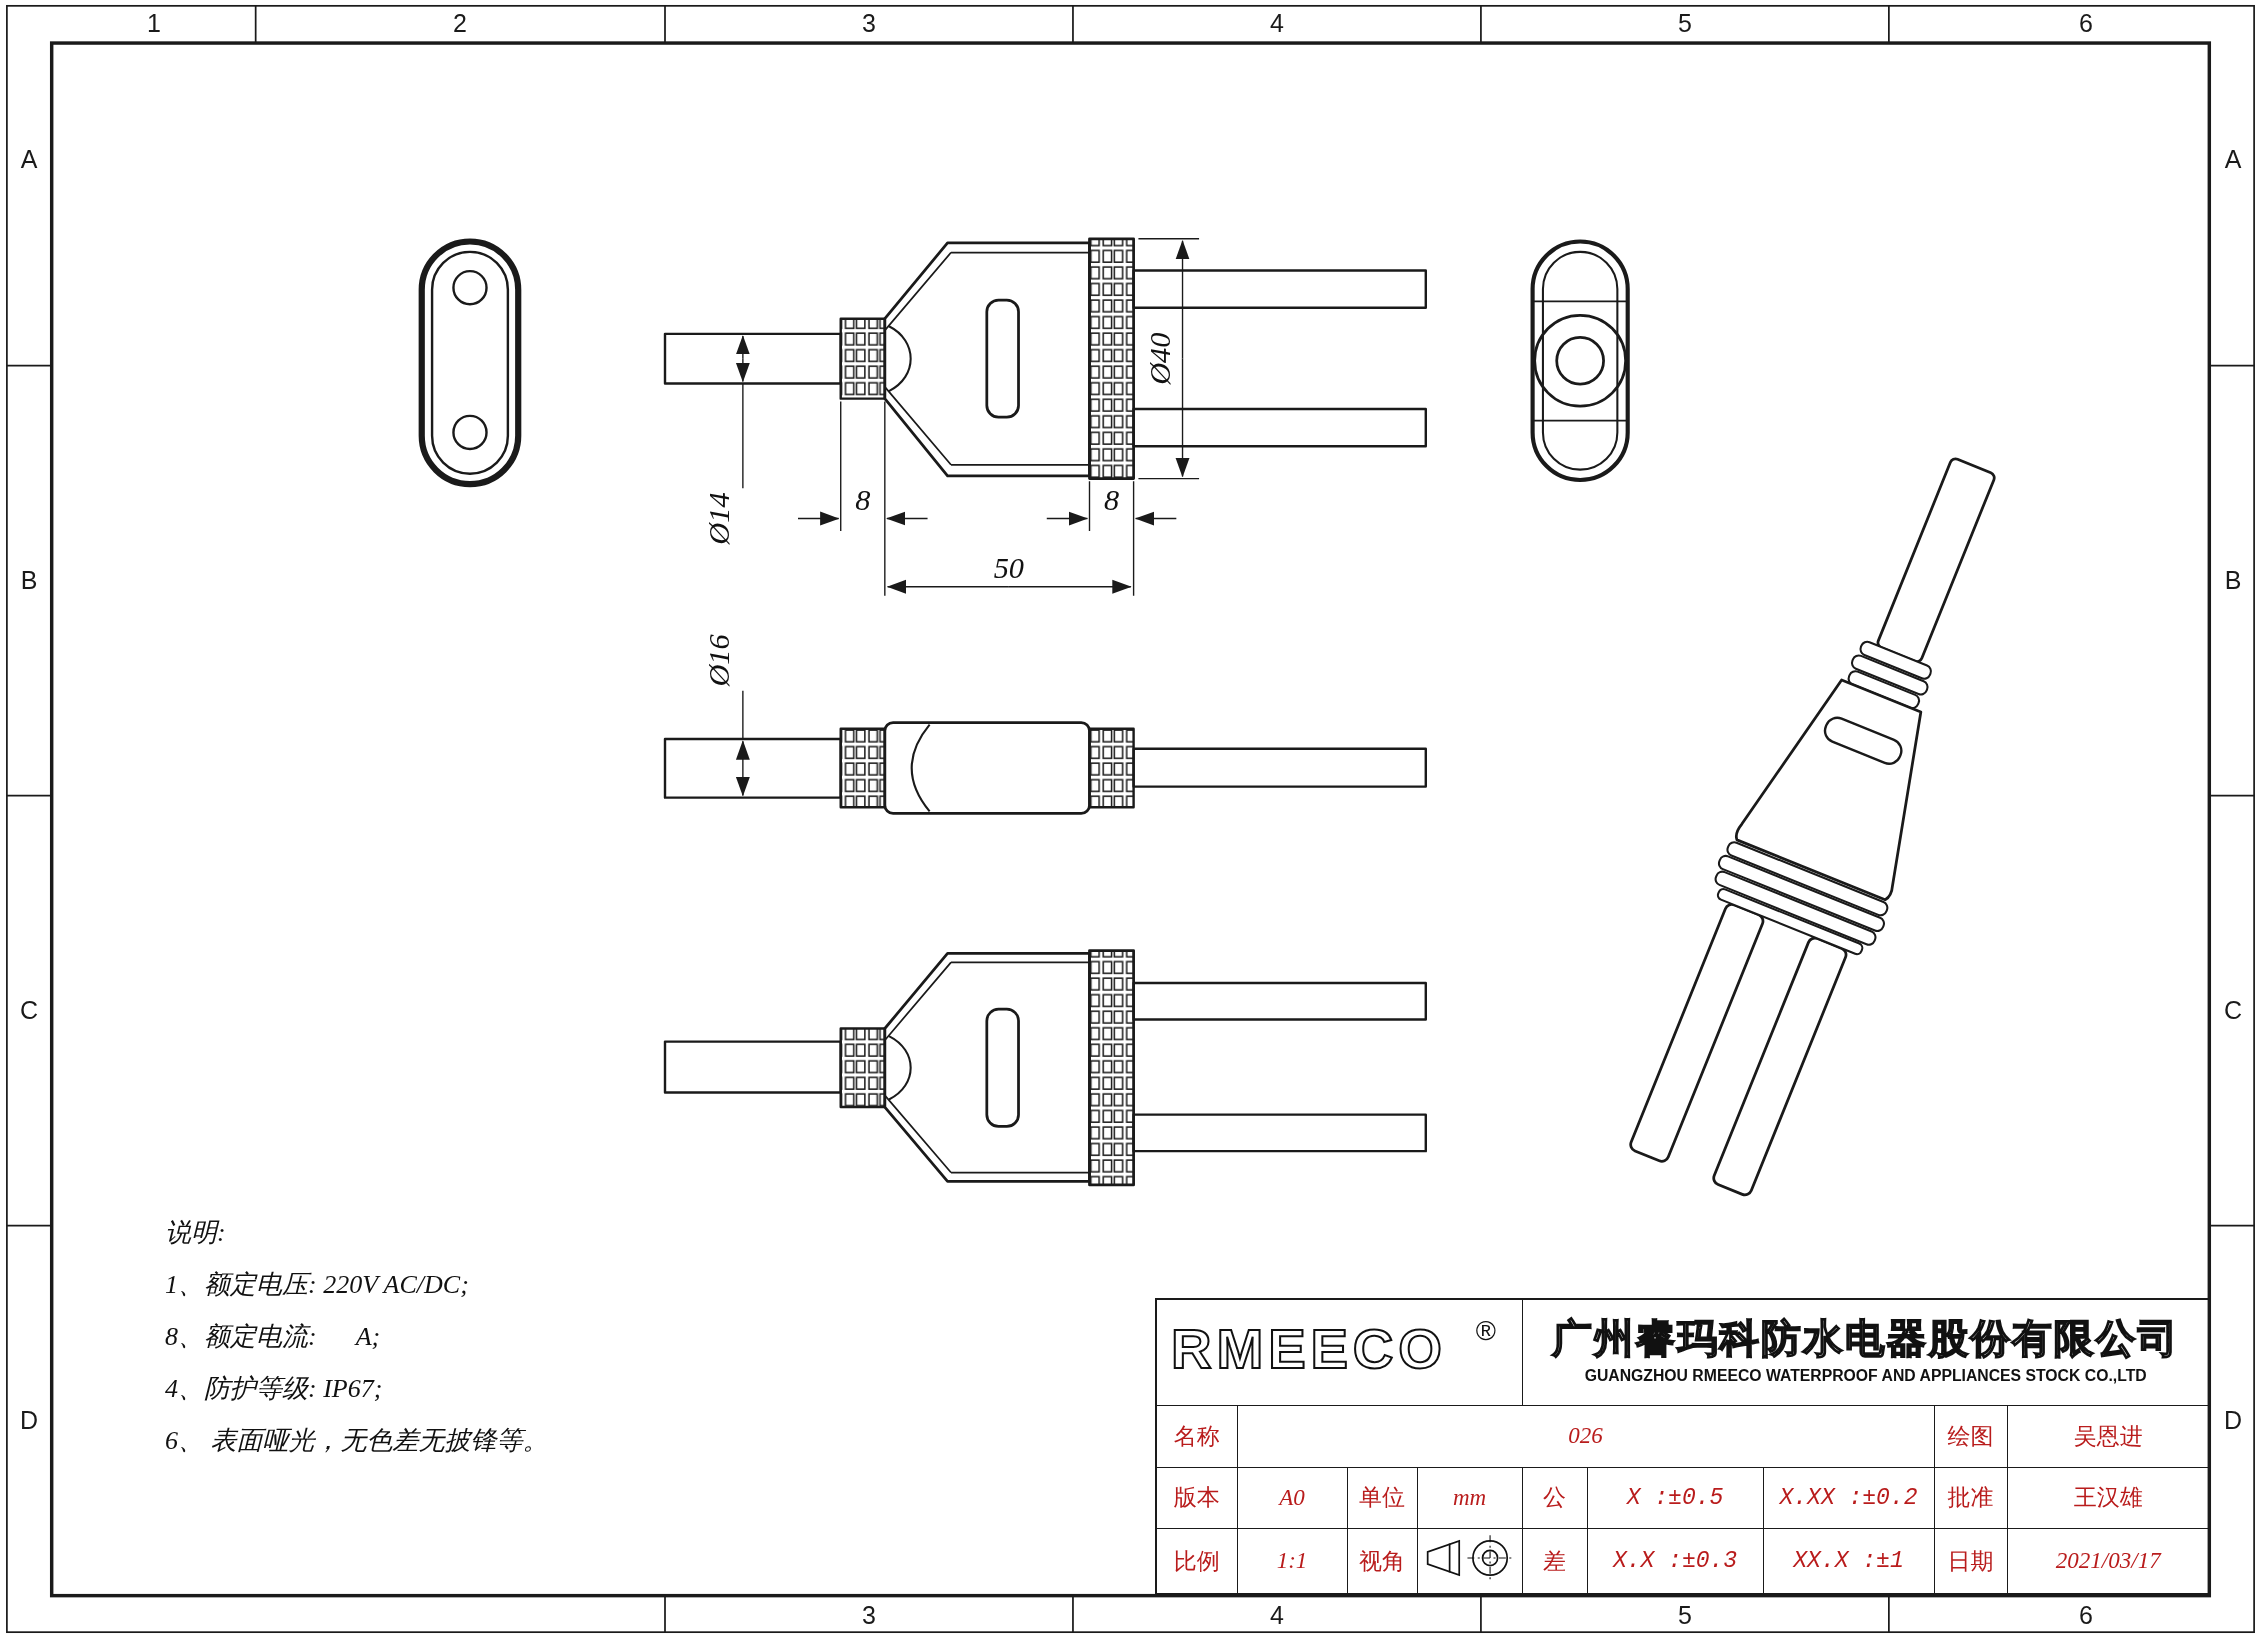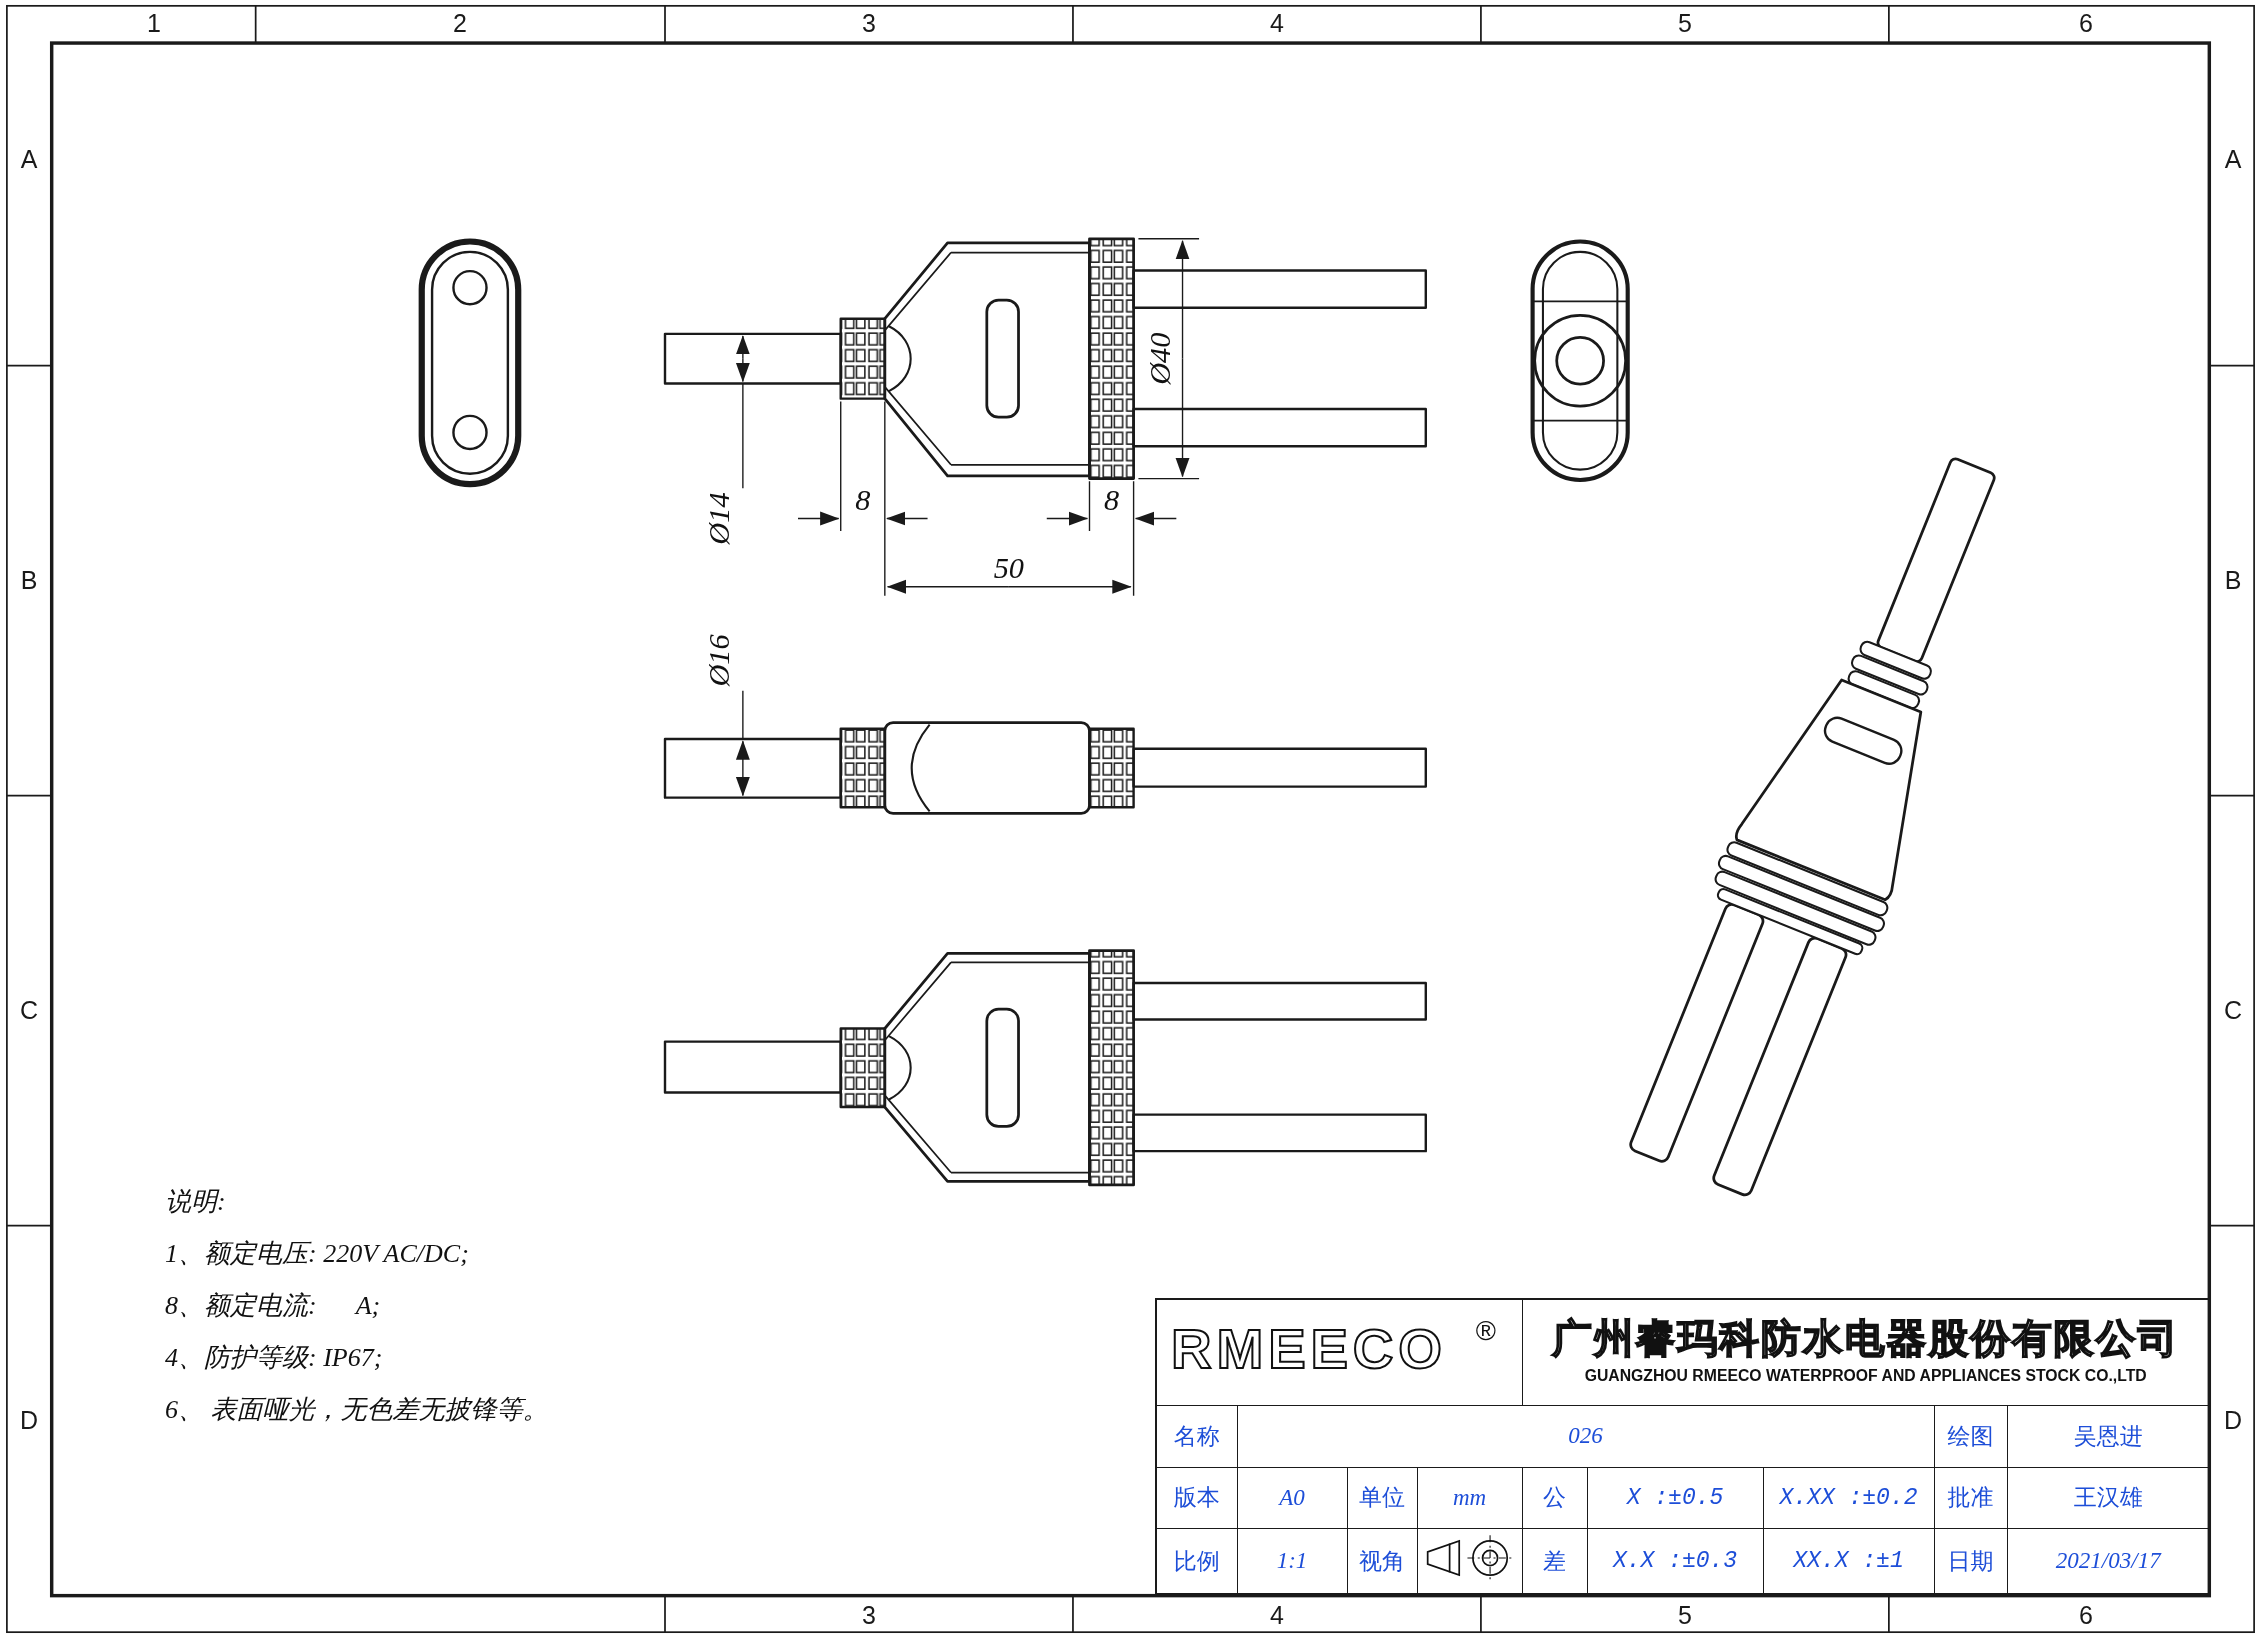--- a/index.html
+++ b/index.html
@@ -15,21 +15,21 @@
   svg text{user-select:none;}
   .zone{
     position:absolute;
     transform:translate(-50%,-50%);
     font-size:25px;
     font-family:"Liberation Sans","DejaVu Sans",sans-serif;
     color:#1a1a1a;
   }
   
   .notes{
-    position:absolute;left:165px;top:1176px;
+    position:absolute;left:165px;top:1207px;
     font-family:"Liberation Serif","DejaVu Serif",serif;
     font-style:italic;
     font-size:26px;
     line-height:52px;
     color:#111;
   }
   .note-line{white-space:pre;}
   .notes-title{font-style:italic;}
   
   .tblock{
@@ -37,21 +37,21 @@
   }
   table.tb{
     border-collapse:collapse;table-layout:fixed;
     width:1054px;height:297px;
     border:2.8px solid #1a1a1a;
   }
   table.tb td{
     border:1.7px solid #1a1a1a;
     padding:0;margin:0;
     text-align:center;vertical-align:middle;
-    font-size:23px;color:#1d4ed8;
+    font-size:23px;color:#b91c1c;
     overflow:hidden;
   }
   td.val{
     font-family:Liberation Serif, serif;
     font-style:italic;font-size:26px;
   }
   td.val-left{text-align:left;padding-left:110px;}
   td.tol{
     font-family:Liberation Mono, monospace;
     font-style:italic;font-size:25px;

